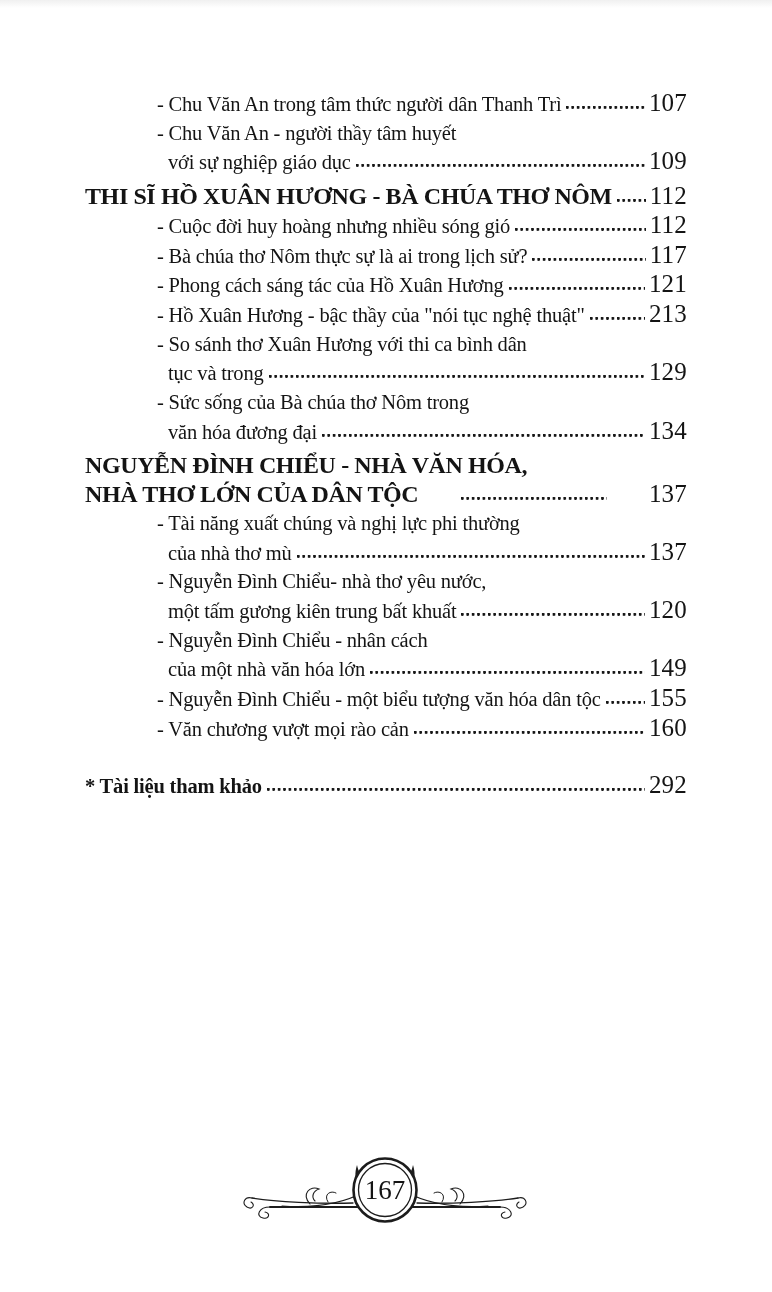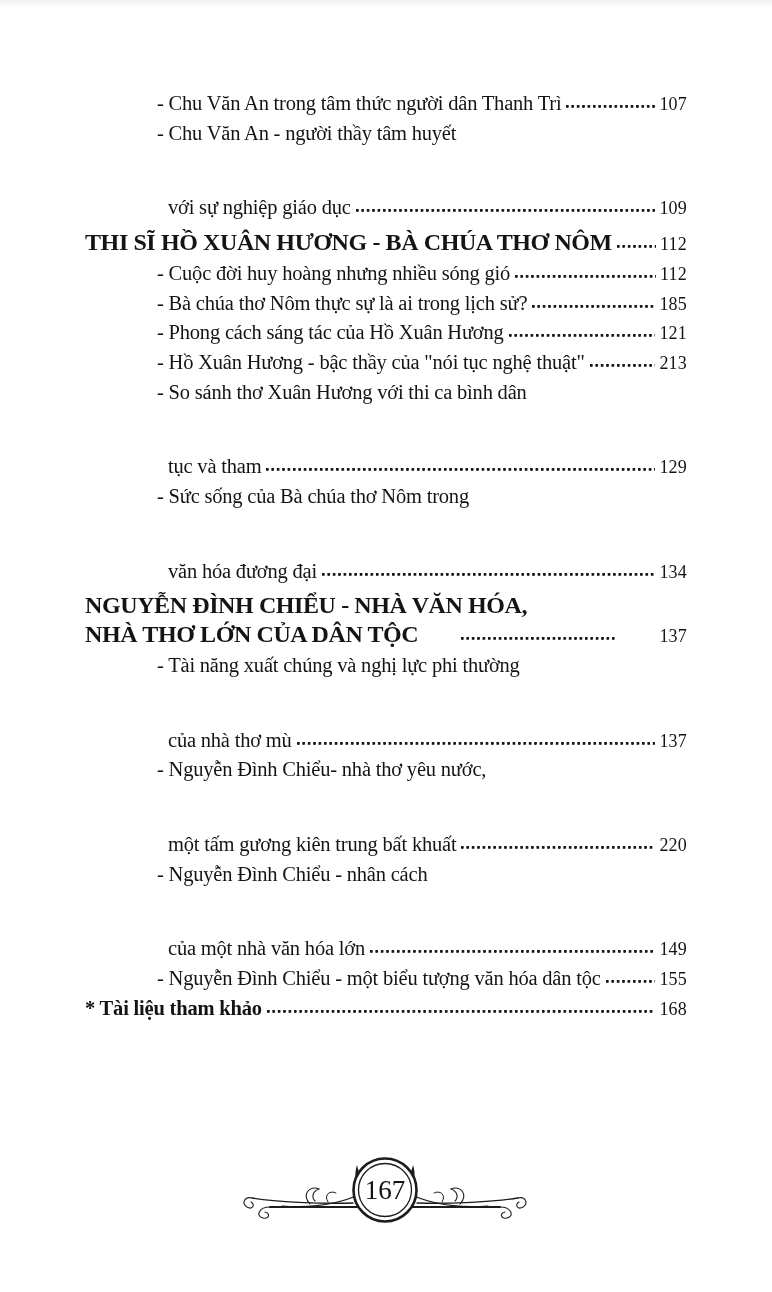--- a/index.html
+++ b/index.html
@@ -21,45 +21,45 @@
   }
   .row {
     display: flex;
     align-items: baseline;
     line-height: 28.7px;
     font-size: 20.5px;
     letter-spacing: -0.2px;
     white-space: nowrap;
   }
   .row.sub  { padding-left: 72px; }
-  .row.cont { padding-left: 83px; margin-top: 46px; }
+  .row.cont { padding-left: 83px; }
   .row.header { margin-top: 5px; }
   .row.header + .row.header { margin-top: 0; gap: 38px; }
   .row.header .txt {
     font-weight: 700;
     font-size: 24px;
     letter-spacing: -0.4px;
   }
-  .row.ref { }
+  .row.ref { margin-top: 28px; }
   .row.ref .txt { font-weight: 700; }
   .txt { flex: 0 0 auto; }
   .leader {
     flex: 1 1 auto;
     min-width: 10px;
     height: 5px;
     margin: 0 4px 0 5px;
     background-image: radial-gradient(circle at 1.3px 2.4px, #161616 1.25px, transparent 1.7px);
     background-size: 5.4px 5px;
     background-repeat: repeat-x;
     background-position: left bottom;
     transform: translateY(-1px);
   }
   .pg {
     flex: 0 0 auto;
-    font-size: 18px;
+    font-size: 25px;
     letter-spacing: 0.2px;
   }
   .ornament {
     position: absolute;
     left: 240px;
     top: 1142px;
     width: 290px;
     height: 100px;
   }
   .ornament svg { display: block; }
@@ -92,37 +92,37 @@
         <span class="pg">112</span>
       </div>
       <div class="row sub">
         <span class="txt">- Cuộc đời huy hoàng nhưng nhiều sóng gió</span>
         <span class="leader"></span>
         <span class="pg">112</span>
       </div>
       <div class="row sub">
         <span class="txt">- Bà chúa thơ Nôm thực sự là ai trong lịch sử?</span>
         <span class="leader"></span>
-        <span class="pg">185</span>
+        <span class="pg">117</span>
       </div>
       <div class="row sub">
         <span class="txt">- Phong cách sáng tác của Hồ Xuân Hương</span>
         <span class="leader"></span>
         <span class="pg">121</span>
       </div>
       <div class="row sub">
         <span class="txt">- Hồ Xuân Hương - bậc thầy của "nói tục nghệ thuật"</span>
         <span class="leader"></span>
         <span class="pg">213</span>
       </div>
       <div class="row sub">
         <span class="txt">- So sánh thơ Xuân Hương với thi ca bình dân</span>
       </div>
       <div class="row cont">
-        <span class="txt">tục và tham</span>
+        <span class="txt">tục và trong</span>
         <span class="leader"></span>
         <span class="pg">129</span>
       </div>
       <div class="row sub">
         <span class="txt">- Sức sống của Bà chúa thơ Nôm trong</span>
       </div>
       <div class="row cont">
         <span class="txt">văn hóa đương đại</span>
         <span class="leader"></span>
         <span class="pg">134</span>
@@ -142,39 +142,44 @@
         <span class="txt">của nhà thơ mù</span>
         <span class="leader"></span>
         <span class="pg">137</span>
       </div>
       <div class="row sub">
         <span class="txt">- Nguyễn Đình Chiểu- nhà thơ yêu nước,</span>
       </div>
       <div class="row cont">
         <span class="txt">một tấm gương kiên trung bất khuất</span>
         <span class="leader"></span>
-        <span class="pg">220</span>
+        <span class="pg">120</span>
       </div>
       <div class="row sub">
         <span class="txt">- Nguyễn Đình Chiểu - nhân cách</span>
       </div>
       <div class="row cont">
         <span class="txt">của một nhà văn hóa lớn</span>
         <span class="leader"></span>
         <span class="pg">149</span>
       </div>
       <div class="row sub">
         <span class="txt">- Nguyễn Đình Chiểu - một biểu tượng văn hóa dân tộc</span>
         <span class="leader"></span>
         <span class="pg">155</span>
+      </div>
+      <div class="row sub">
+        <span class="txt">- Văn chương vượt mọi rào cản</span>
+        <span class="leader"></span>
+        <span class="pg">160</span>
       </div>
       <div class="row ref">
         <span class="txt">* Tài liệu tham khảo</span>
         <span class="leader"></span>
-        <span class="pg">168</span>
+        <span class="pg">292</span>
       </div>
     </div>
 
   <div class="ornament">
     <svg viewBox="0 0 290 100" width="290" height="100">
       <g id="side" stroke="#1c1c1c" fill="none" stroke-linecap="round">
         <path d="M113,61 C80,62 35,60 12,56" stroke-width="1.3"></path>
         <path d="M12,56 c-7,-2 -11,5 -5,9 c5,3 9,-2 4,-5" stroke-width="1.1"></path>
         <path d="M145,65 L30,65" stroke-width="1.9"></path>
         <path d="M30,65 c-11,0 -15,9 -7,11 c6,1.5 8,-5 2,-6" stroke-width="1.1"></path>

